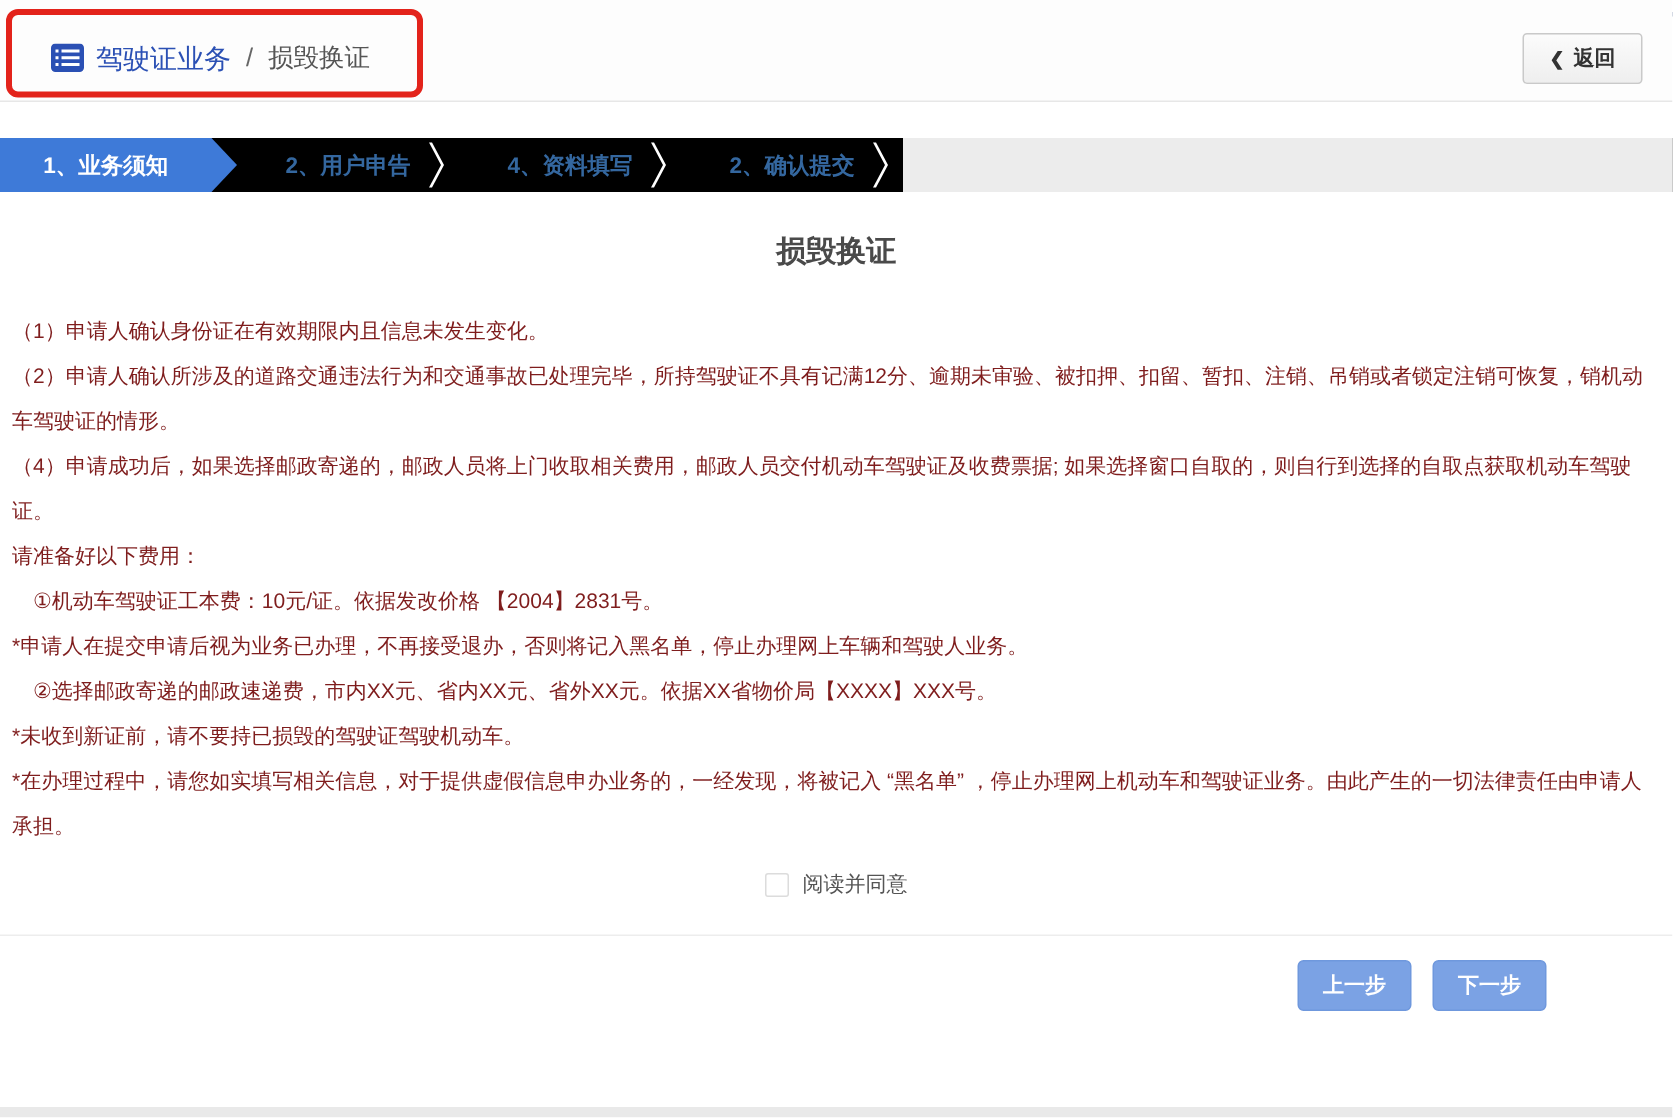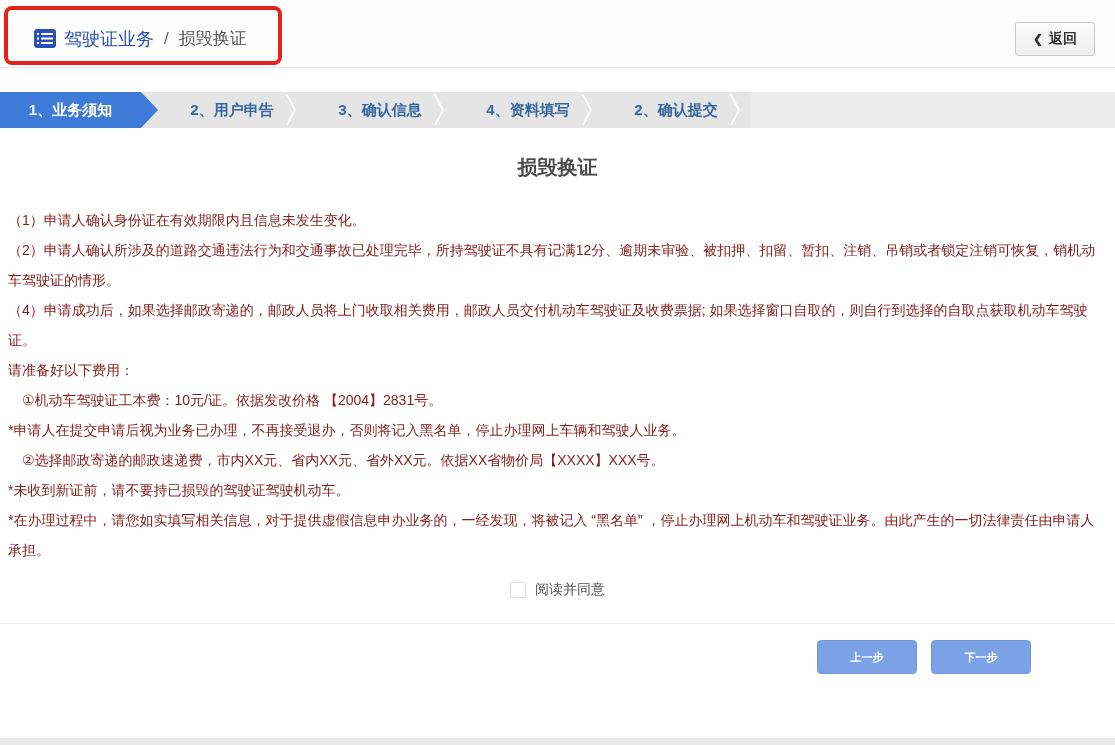--- a/index.html
+++ b/index.html
@@ -43,21 +43,21 @@
     position:absolute; left:4px; top:6px;
     width:278px; height:59px;
     border:4px solid #e3231b; border-radius:8px;
     z-index:20; pointer-events:none;
   }
 
   
   .steps {
     margin-top:24px;
     height:36px;
-    background:#e5e5e5;
+    background:#000000;
     display:flex;
     align-items:stretch;
   }
   .step {
     position:relative;
     width:148px;
     display:flex; align-items:center; justify-content:center;
     font-size:15px; font-weight:bold; color:#34679f;
     cursor:pointer;
   }
@@ -103,25 +103,25 @@
   .agree-label { font-size:14px; color:#555; cursor:pointer; }
 
   
   .footer {
     margin-top:24px;
     border-top:1px solid #ededed;
     padding:16px 84px 0 0;
     display:flex; justify-content:flex-end; gap:14px;
   }
   .nav-btn {
-    width:100px; height:34px;
+    width:76px; height:34px;
     background:#7ba2e4;
     border:1px solid #6f98dd;
     border-radius:4px;
-    color:#ffffff; font-size:11px; font-weight:bold;
+    color:#ffffff; font-size:14px; font-weight:bold;
     cursor:pointer;
   }
   .bottom-strip { position:absolute; bottom:0; left:0; width:100%; height:7px; background:#e9e9e9; }
 </style>
 </head>
 <body>
 
 <div class="topline"></div>
 
 <div class="annotation"></div>
@@ -151,23 +151,20 @@
 
 <div class="steps">
 
 <div class="step active">
     <span>1、业务须知</span>
   </div>
     <div class="step">
     <span>2、用户申告</span>
   </div>
     <div class="step">
-    <span>3、确认信息</span>
-  </div>
-    <div class="step">
     <span>4、资料填写</span>
   </div>
     <div class="step">
     <span>2、确认提交</span>
   </div>
     <div class="steps-filler"></div>
   </div>
 
 <div class="content">
   <div class="page-title">损毁换证</div>

